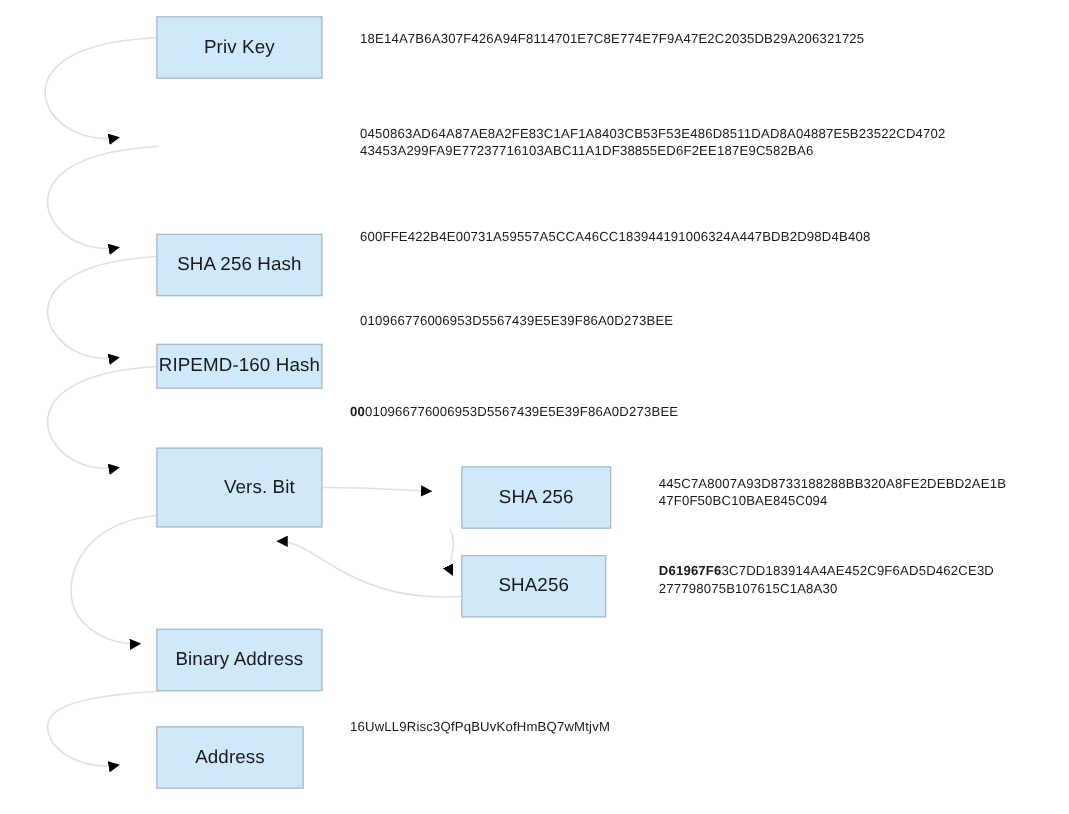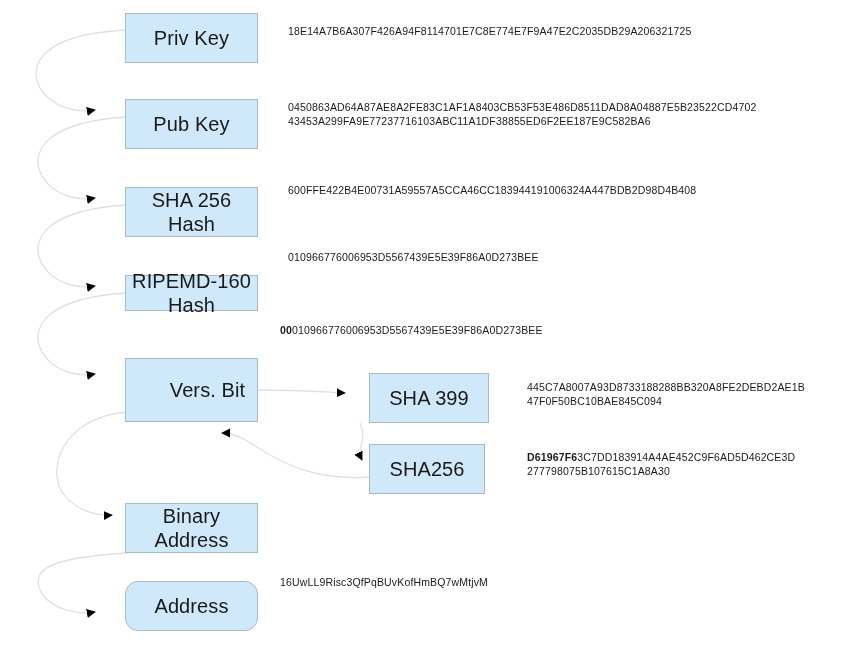--- a/index.html
+++ b/index.html
@@ -32,21 +32,21 @@
   }
   .node {
     position: absolute;
     box-sizing: border-box;
     background: #cfe9fb;
     border: 1px solid #a9b9c6;
     display: flex;
     align-items: center;
     justify-content: center;
     text-align: center;
-    font-size: 20px;
+    font-size: 15px;
     line-height: 1.22;
     color: #1a1a1a;
     letter-spacing: 0.1px;
   }
   .hex {
     position: absolute;
     font-size: 10.5px;
     line-height: 13.5px;
     color: #1a1a1a;
     white-space: pre-line;
@@ -95,35 +95,34 @@
       <path d="M 372 477 C 330 480 300 472 270 455 C 250 443 238 433 222 433" marker-end="url(#arrowL)"></path>
 
       <path d="M 127 412 C 60 418 48 470 62 492 C 74 510 96 516 112 515" marker-end="url(#arrowR)"></path>
 
       <path d="M 127 553 C 42 558 30 572 42 594 C 54 610 78 615 95 612" marker-end="url(#arrowR)"></path>
     </g>
   </svg>
 
   <div class="node" style="left:125px; top:13px; width:133px; height:50px;">Priv Key</div>
 
-  <div class="node" style="left:125px; top:99px; width:133px; height:50px;">Pub Key</div>
 
   <div class="node" style="left:125px; top:187px; width:133px; height:50px;">SHA 256 Hash</div>
 
   <div class="node" style="left:125px; top:275px; width:133px; height:36px;">RIPEMD-160 Hash</div>
 
   <div class="node" style="left:125px; top:358px; width:133px; height:64px;padding-left:32px;">Vers. Bit</div>
 
-  <div class="node" style="left:369px; top:373px; width:120px; height:50px;">SHA 399</div>
+  <div class="node" style="left:369px; top:373px; width:120px; height:50px;">SHA 256</div>
 
   <div class="node" style="left:369px; top:444px; width:116px; height:50px;">SHA256</div>
 
   <div class="node" style="left:125px; top:503px; width:133px; height:50px;">Binary Address</div>
 
-  <div class="node" style="left:125px; top:581px; width:133px; height:50px;border-radius:13px;">Address</div>
+  <div class="node" style="left:125px; top:581px; width:118px; height:50px;">Address</div>
 
   <div class="hex" style="left:288px; top:25px;"><span class="seg">18E14A7B6A307F426A94F8114701E7C8E774E7F9A47E2C2035DB29A206321725</span></div>
 
   <div class="hex" style="left:288px; top:101px;"><span class="seg">0450863AD64A87AE8A2FE83C1AF1A8403CB53F53E486D8511DAD8A04887E5B23522CD4702</span><br><span class="seg">43453A299FA9E77237716103ABC11A1DF38855ED6F2EE187E9C582BA6</span></div>
 
   <div class="hex" style="left:288px; top:184px;"><span class="seg">600FFE422B4E00731A59557A5CCA46CC183944191006324A447BDB2D98D4B408</span></div>
 
   <div class="hex" style="left:288px; top:251px;"><span class="seg">010966776006953D5567439E5E39F86A0D273BEE</span></div>
 
   <div class="hex" style="left:280px; top:324px;"><b class="seg">00</b><span class="seg">010966776006953D5567439E5E39F86A0D273BEE</span></div>

